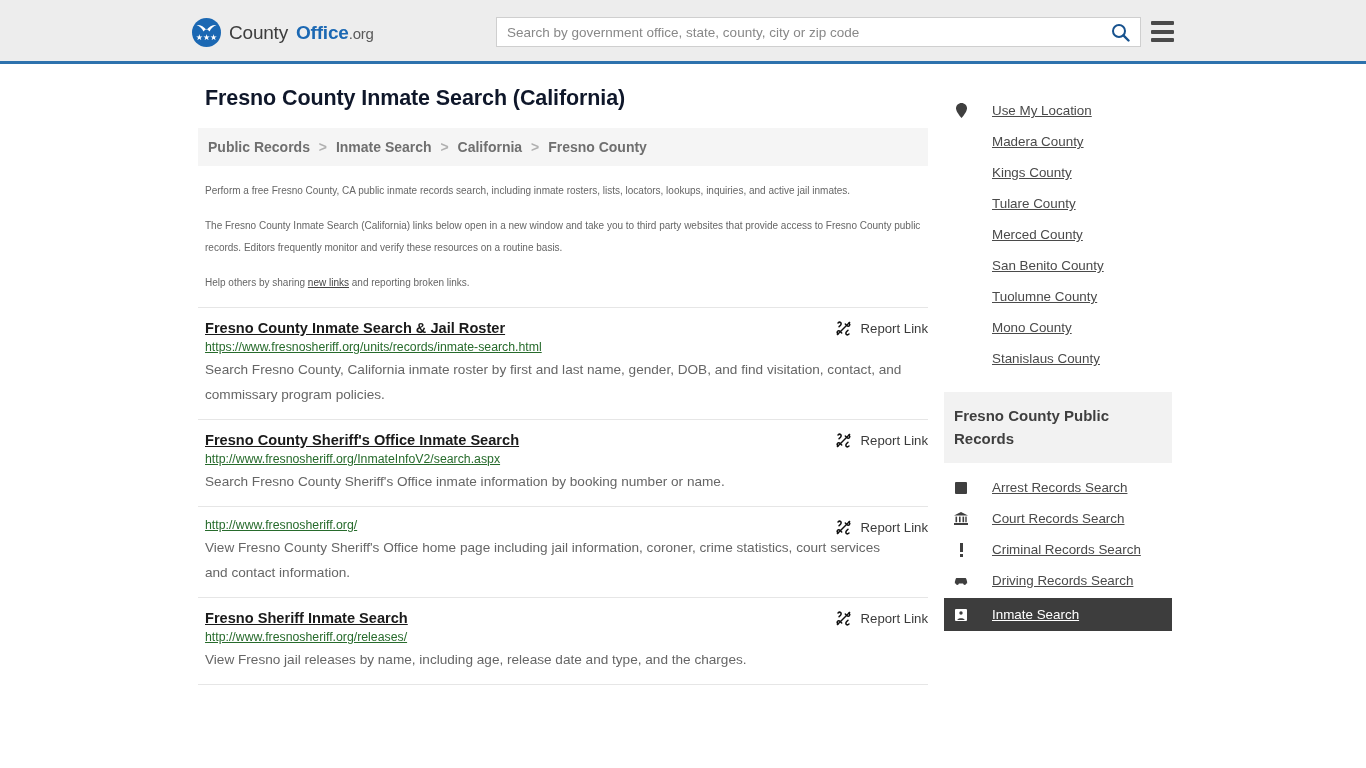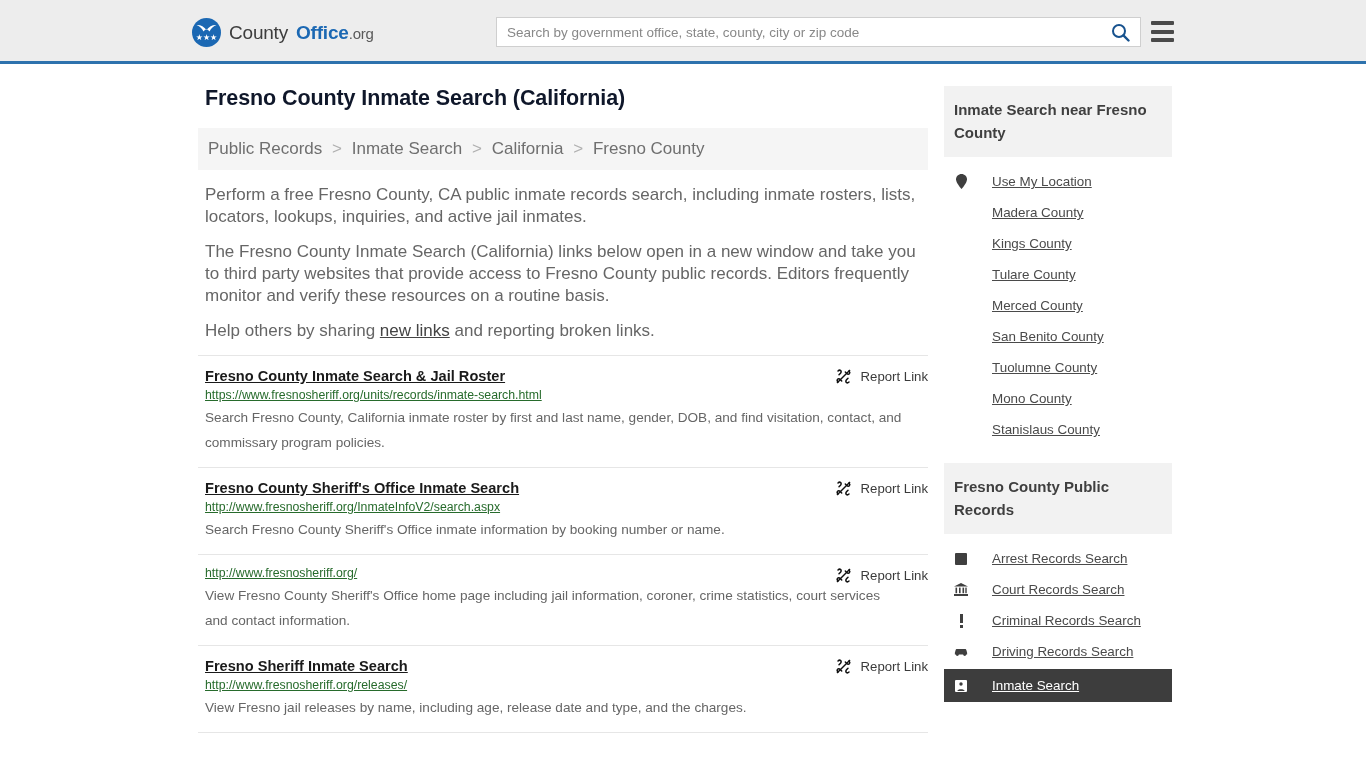--- a/index.html
+++ b/index.html
@@ -134,33 +134,34 @@
     font-size: 21.5px;
     font-weight: bold;
     color: #0f172a;
     margin: 0 0 17px 7px;
     letter-spacing: -0.1px;
   }
 
   .breadcrumb {
     background: #f5f5f5;
     padding: 11px 10px;
-    font-size: 17px;
+    font-size: 14px;
     color: #777;
     margin-bottom: 14px;
+    font-weight: bold;
   }
   .breadcrumb a {
     color: #6f6f6f;
     text-decoration: none;
   }
   .breadcrumb .sep { color: #b0b0b0; margin: 0 5px; }
   .breadcrumb .current { color: #6f6f6f; }
 
   .intro p {
-    font-size: 17px;
+    font-size: 10px;
     line-height: 22px;
     color: #666666;
     margin: 0 0 13px 7px;
   }
   .intro a { color: #444; text-decoration: underline; }
 
   
   .result {
     border-top: 1px solid #e6e6e6;
     padding: 11px 0 12px 7px;
@@ -364,21 +365,20 @@
         <p class="result-desc">View Fresno jail releases by name, including age, release date and type, and the charges.</p>
       </article>
 
       <div class="result" style="padding:0;height:12px;"></div>
 
     </main>
 
     <aside class="side-col">
 
       <section class="side-panel">
-        <div class="side-header">Inmate Search near Fresno County</div>
         <ul class="side-list">
           <li>
             <span class="side-ico">
               <svg width="11" height="15" viewBox="0 0 11 15">
                   <path d="M5.5 0 C2.5 0 0 2.4 0 5.3 C0 9.2 5.5 15 5.5 15 C5.5 15 11 9.2 11 5.3 C11 2.4 8.5 0 5.5 0 Z" fill="#3f3f3f"></path>
                 </svg>
             </span>
             <a href="#">Use My Location</a>
           </li>
           <li>

